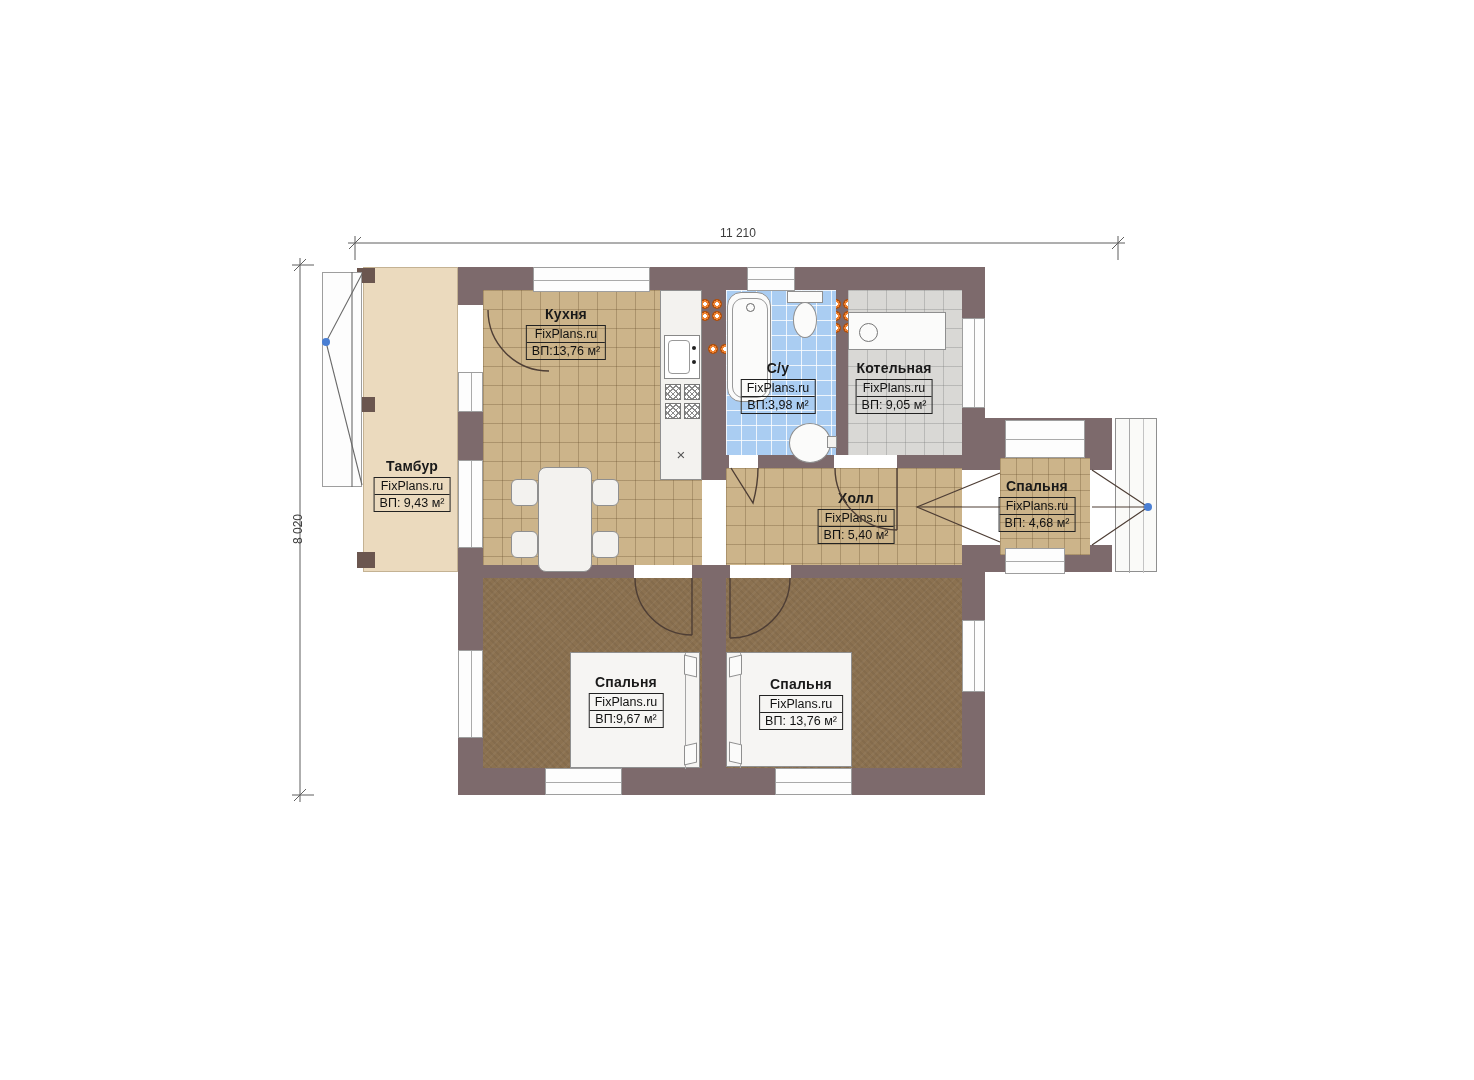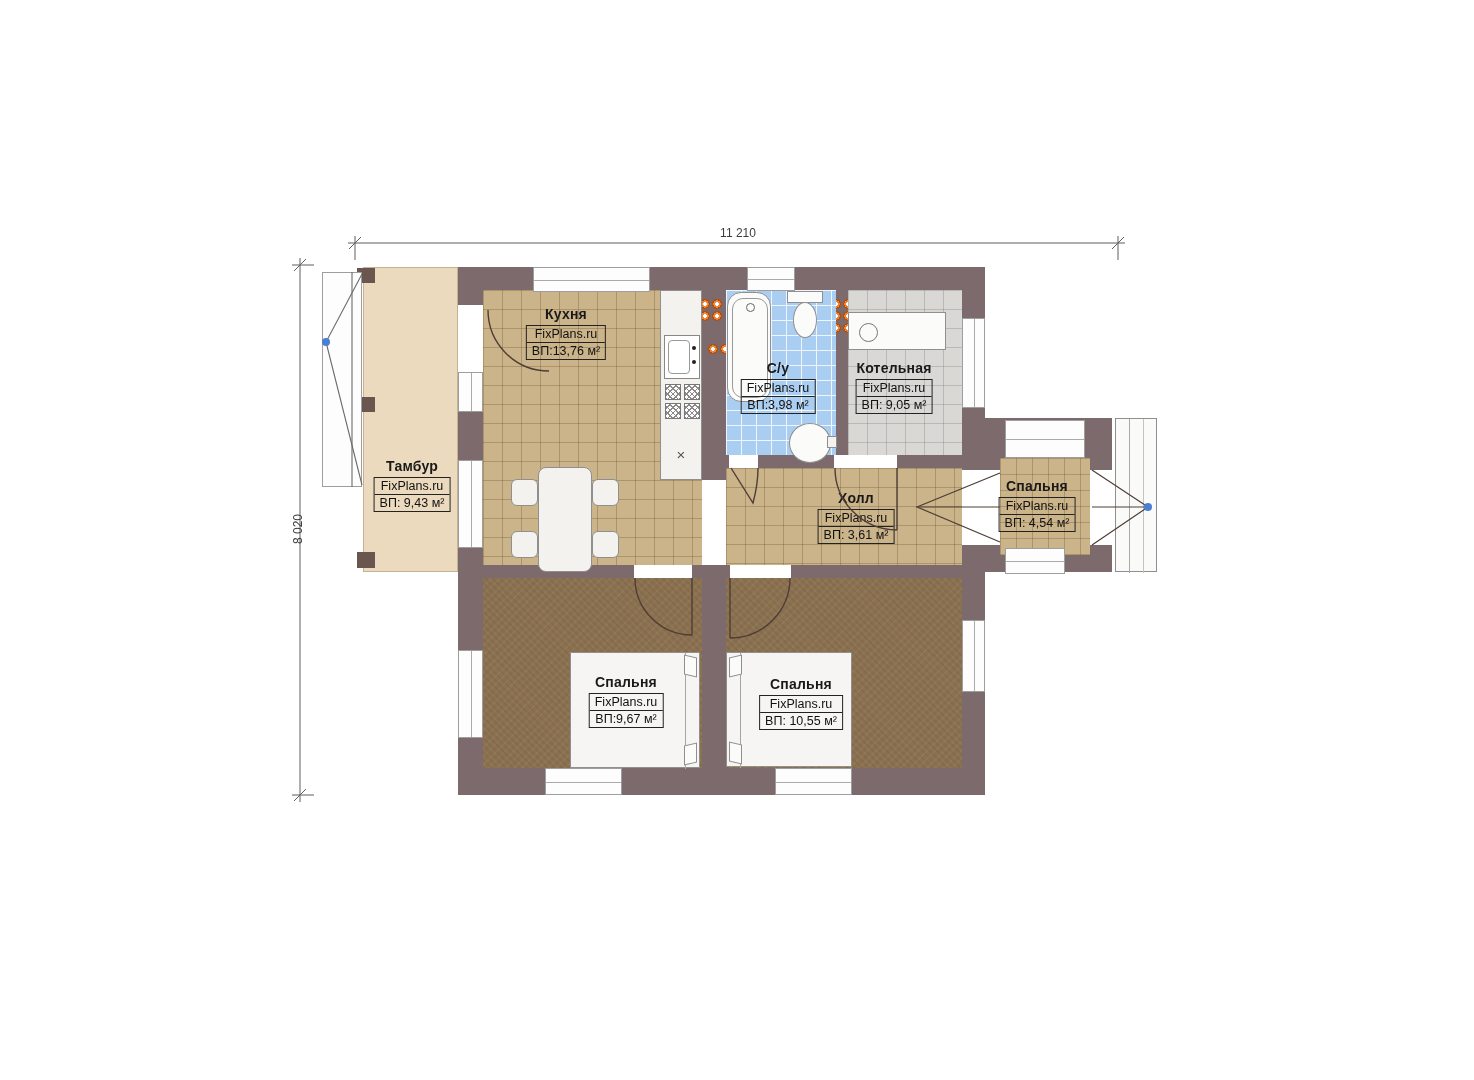--- a/index.html
+++ b/index.html
@@ -182,36 +182,36 @@
     <div class="lb">ВП: 9,05 м²</div></div>
   </div>
   <div class="room-label" style="left:412px;top:458px;">
     <div class="room-name">Тамбур</div>
     <div class="label-boxes"><div class="lb">FixPlans.ru</div>
     <div class="lb">ВП: 9,43 м²</div></div>
   </div>
   <div class="room-label" style="left:856px;top:490px;">
     <div class="room-name">Холл</div>
     <div class="label-boxes"><div class="lb">FixPlans.ru</div>
-    <div class="lb">ВП: 3,61 м²</div></div>
+    <div class="lb">ВП: 5,40 м²</div></div>
   </div>
   <div class="room-label" style="left:1037px;top:478px;">
     <div class="room-name">Спальня</div>
     <div class="label-boxes"><div class="lb">FixPlans.ru</div>
-    <div class="lb">ВП: 4,54 м²</div></div>
+    <div class="lb">ВП: 4,68 м²</div></div>
   </div>
   <div class="room-label" style="left:626px;top:674px;">
     <div class="room-name">Спальня</div>
     <div class="label-boxes"><div class="lb">FixPlans.ru</div>
     <div class="lb">ВП:9,67 м²</div></div>
   </div>
   <div class="room-label" style="left:801px;top:676px;">
     <div class="room-name">Спальня</div>
     <div class="label-boxes"><div class="lb">FixPlans.ru</div>
-    <div class="lb">ВП: 10,55 м²</div></div>
+    <div class="lb">ВП: 13,76 м²</div></div>
   </div>
 
   <svg class="overlay" width="1474" height="1080" viewBox="0 0 1474 1080">
 
     <g stroke="#5f5f5f" stroke-width="1" fill="none">
       <line x1="348" y1="243" x2="1125" y2="243"></line>
       <line x1="349" y1="249" x2="361" y2="237"></line>
       <line x1="1112" y1="249" x2="1124" y2="237"></line>
       <line x1="355" y1="236" x2="355" y2="260"></line>
       <line x1="1118" y1="236" x2="1118" y2="260"></line>

